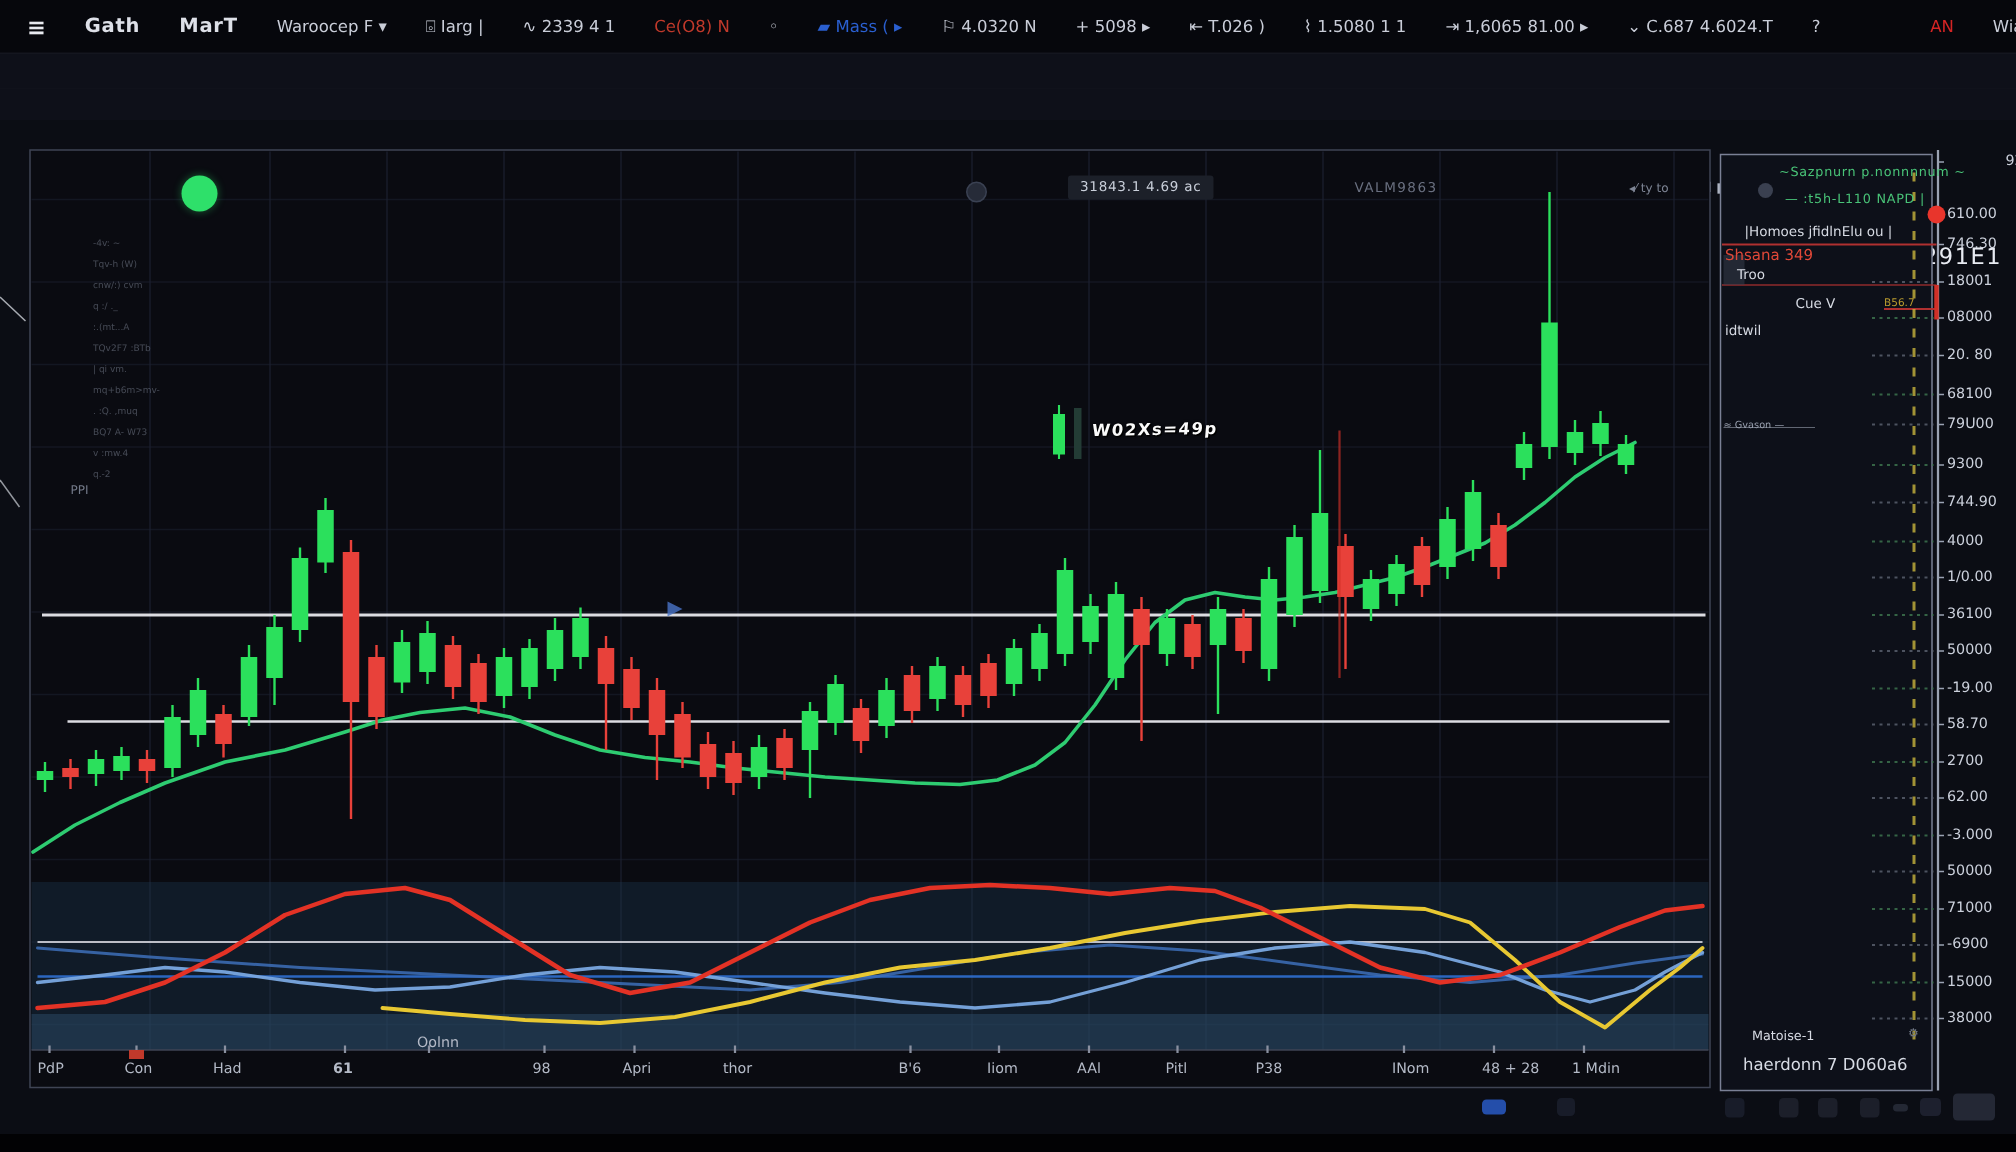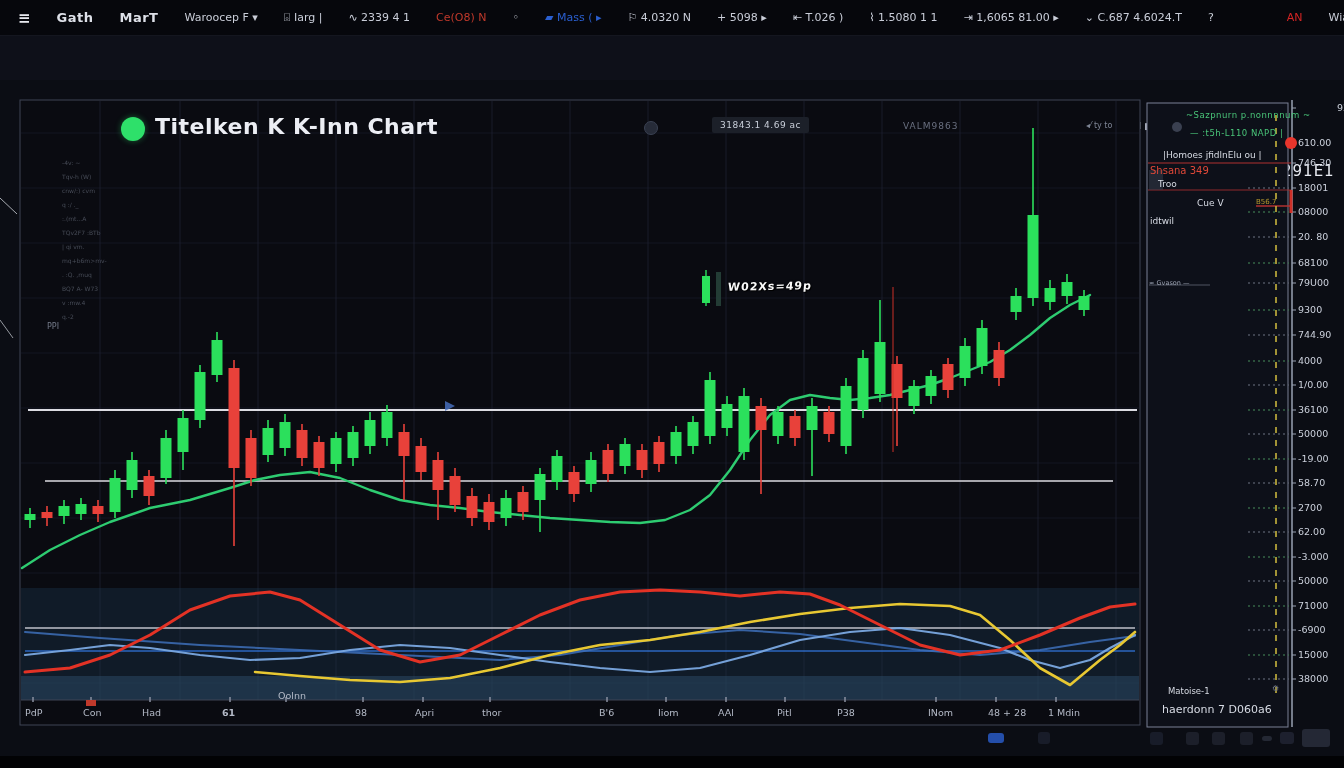--- a/index.html
+++ b/index.html
@@ -361,21 +361,20 @@
       <line x1="1248" y1="655" x2="1289" y2="655" stroke="#3f7a50" stroke-width="1.4" stroke-dasharray="2,3" opacity="0.8"></line>
       <line x1="1292" y1="655" x2="1296" y2="655" stroke="#9aa2b2" stroke-width="1"></line>
       <line x1="1248" y1="679" x2="1289" y2="679" stroke="#5d6472" stroke-width="1.4" stroke-dasharray="2,3" opacity="0.8"></line>
       <line x1="1292" y1="679" x2="1296" y2="679" stroke="#9aa2b2" stroke-width="1"></line>
       <circle cx="1291" cy="143" r="6" fill="#e8352c"></circle>
       <line x1="1291" y1="190" x2="1291" y2="213" stroke="#d03028" stroke-width="3"></line>
       <rect x="1149" y="170" width="14" height="20" fill="#3a4050" opacity="0.5"></rect>
     </svg>
 
   <div class="abs dot-green" style="left:121px;top:117px;"></div>
-  <div class="abs chart-title" style="left:155px;top:114px;">Titelken K K-Inn Chart</div>
   <div class="abs" style="left:644px;top:121px;width:12px;height:12px;border-radius:50%;background:#262b38;border:1px solid #3a4152;"></div>
   <div class="abs badge" style="left:712px;top:117px;">31843.1  4.69 ac</div>
   <div class="abs watermark" style="left:903px;top:121px;">VALM9863</div>
   <div class="abs" style="left:1086px;top:121px;font-size:8px;color:#7d8494;">◂⁄  ty to</div>
   <div class="abs tooltip-scribble" style="left:728px;top:280px;">W02Xs=49p</div>
   <div id="legend-col" class="abs" style="left:62px;top:156px;">
       <div class="legend-item">-4v: ~</div>
       <div class="legend-item">Tqv-h (W)</div>
       <div class="legend-item">cnw/:) cvm</div>
       <div class="legend-item">q :/ ._</div>

